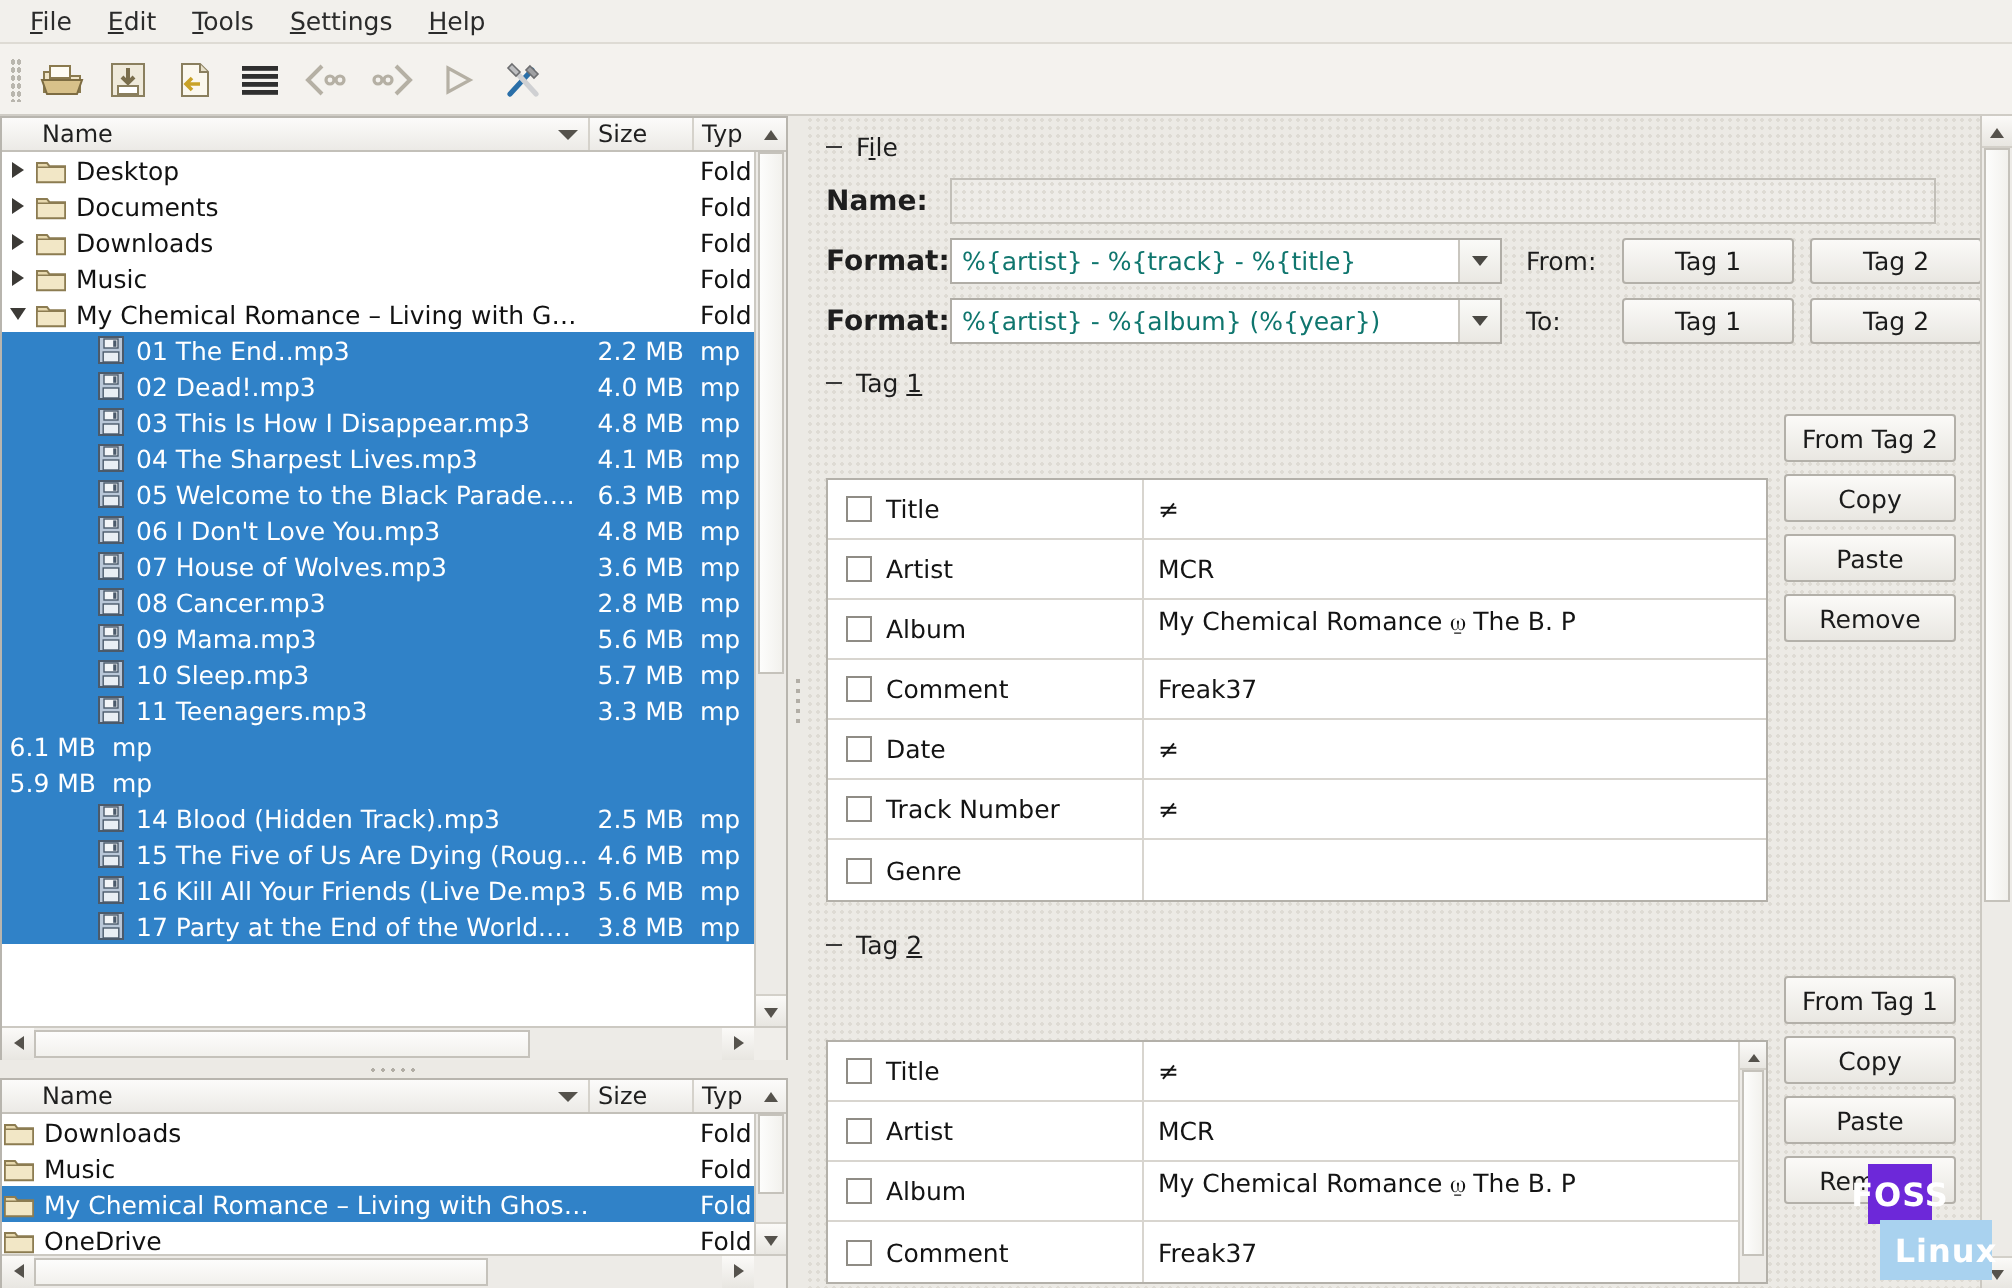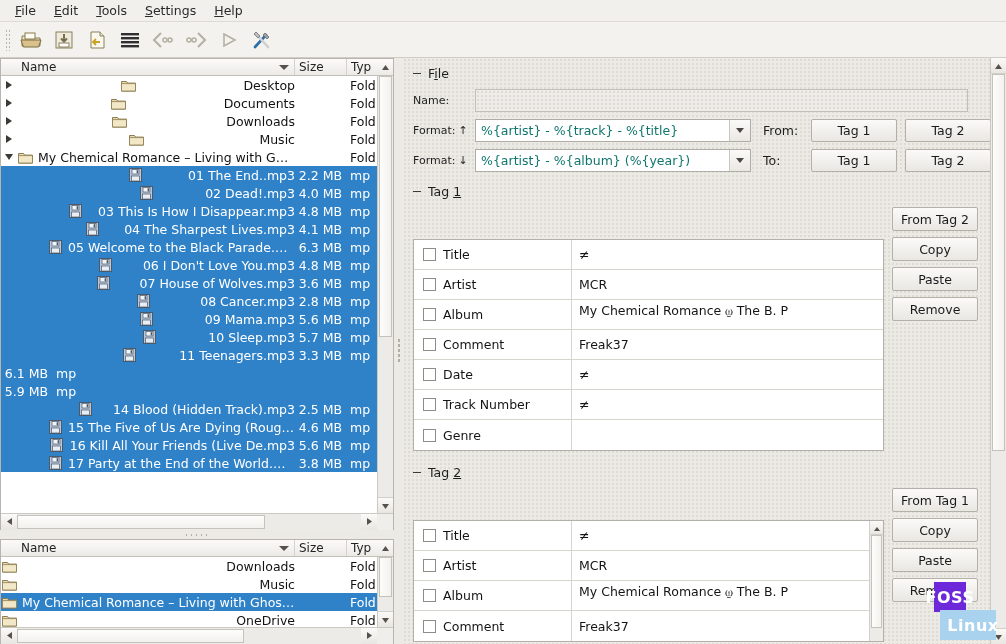--- a/index.html
+++ b/index.html
@@ -135,21 +135,21 @@
   }
   .tree-body-row { display: flex; flex: 1 1 auto; min-height: 0; }
   .tree-rows {
     flex: 1 1 auto; overflow: hidden; background: #fff; min-width: 0;
   }
   .trow {
     display: flex; height: 18px; align-items: center;
     font-size: 12.5px; color: #121212; white-space: nowrap;
   }
   .trow.sel { background: #3082c8; color: #ffffff; }
-  .trow .c-name { flex: 1 1 auto; display: flex; align-items: center; overflow: hidden; min-width:0;justify-content:space-between; }
+  .trow .c-name { flex: 1 1 auto; display: flex; align-items: center; overflow: hidden; min-width:0; }
   .trow .c-size { width: 52px; flex: 0 0 52px; text-align: right; padding-right: 5px; }
   .trow .c-type { width: 30px; flex: 0 0 30px; padding-left: 3px; overflow: hidden; }
   .expander {
     width: 16px; flex: 0 0 16px; display: flex; align-items: center; justify-content: center;
   }
   .expander .tri-r {
     width: 0; height: 0; border-top: 4.5px solid transparent;
     border-bottom: 4.5px solid transparent; border-left: 6px solid #3c3a36;
   }
   .expander .tri-d {
@@ -204,22 +204,22 @@
     display: flex; align-items: center; gap: 7px;
     font-size: 12.5px; color: #1e1e1e; margin-bottom: 8px;
   }
   .collapse-dash { width: 8px; height: 1.5px; background: #3a3a3a; display:block; }
   .section-head .t u { text-decoration: underline; }
 
   .form-row {
     display: flex; align-items: center; margin-bottom: 7px; gap: 0;
   }
   .form-label {
-    width: 62px; flex: 0 0 62px; font-size: 11px; color: #1e1e1e;
-    display: flex; align-items: center; gap: 3px;
+    width: 62px; flex: 0 0 62px; font-size: 14px; color: #1e1e1e;
+    display: flex; align-items: center; gap: 3px; font-weight: bold;
   }
   .txtfield {
     height: 23px; background: #ffffff; border: 1px solid #b0ada6;
     font-size: 12.5px; color: #111; display: flex; align-items: center;
     padding: 0 5px; overflow: hidden; white-space: nowrap;
   }
   .txtfield.disabled {
     background-color: #eeece8;
     background-image: radial-gradient(#dedbd4 1px, transparent 1px);
     background-size: 4px 4px;

